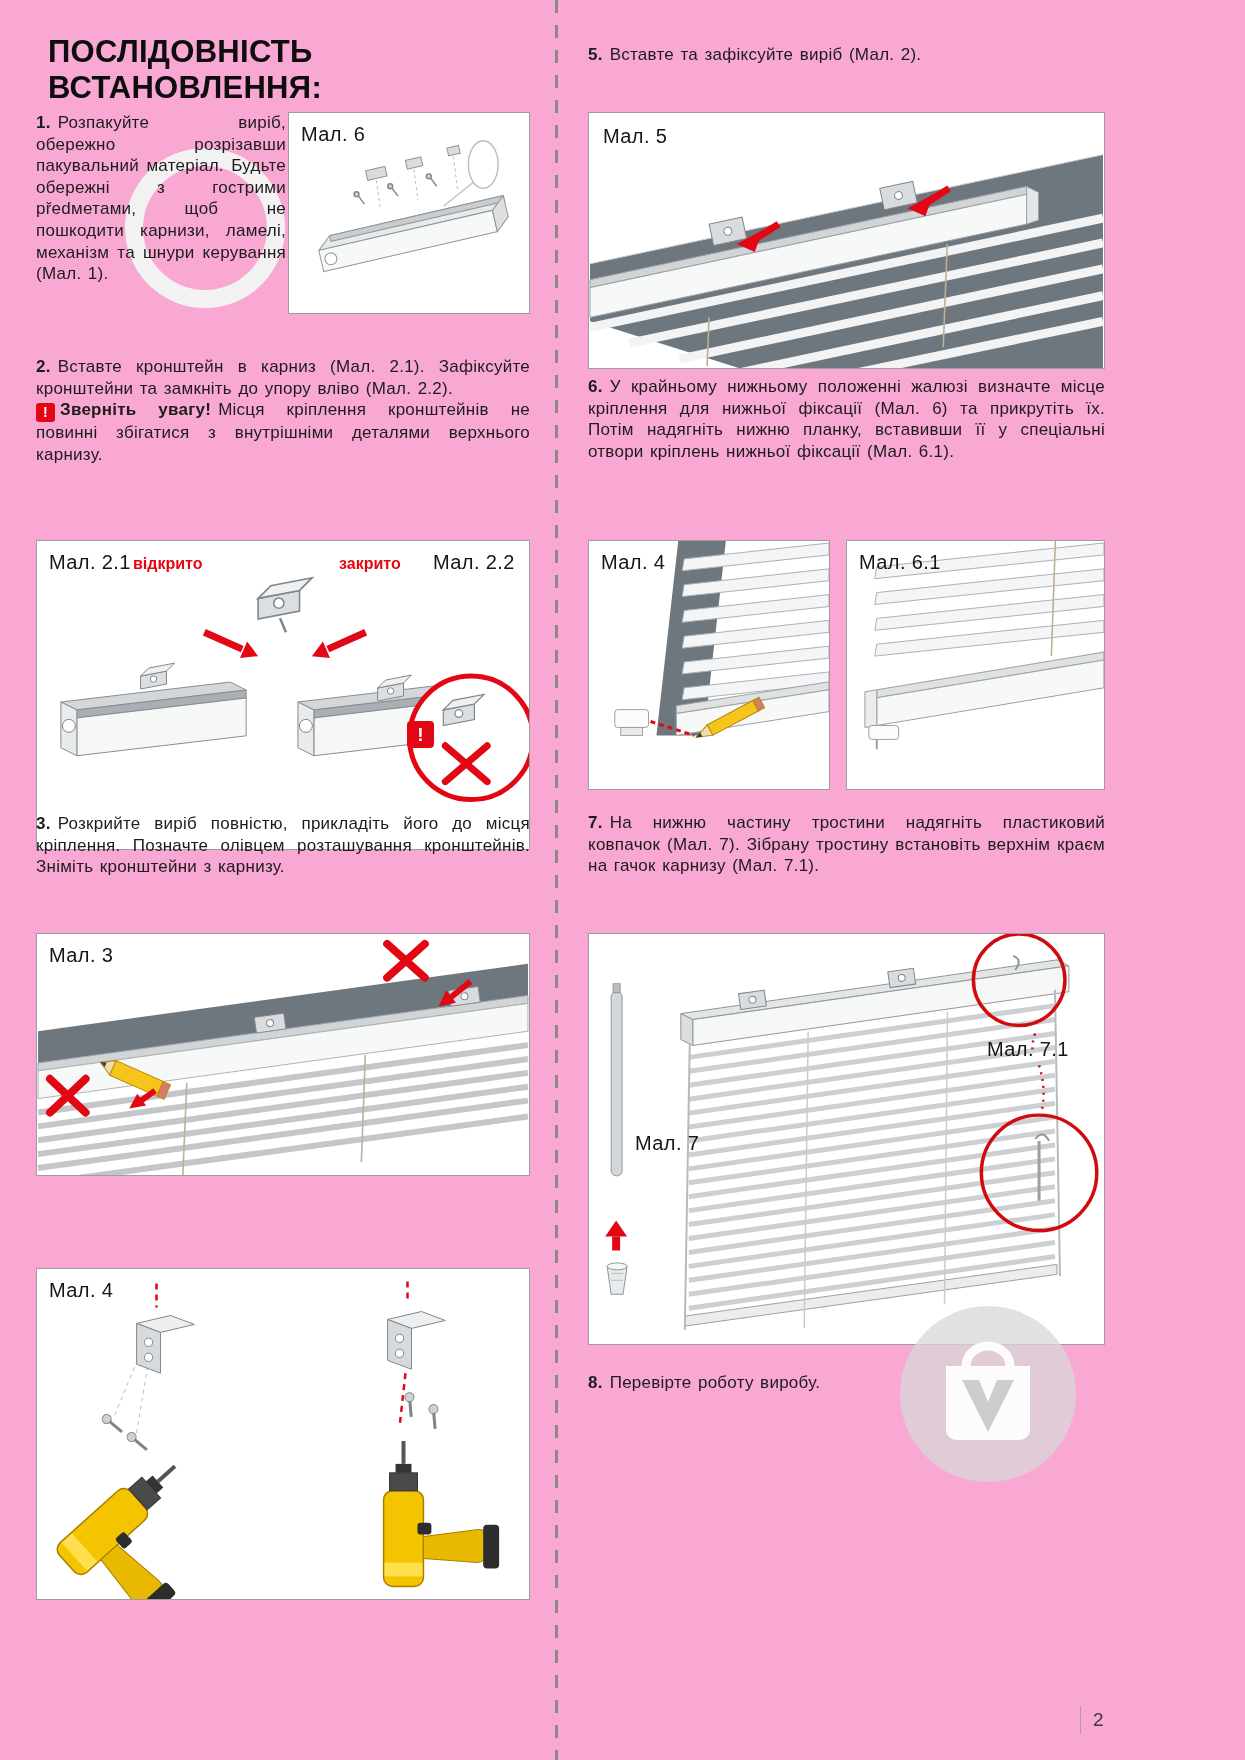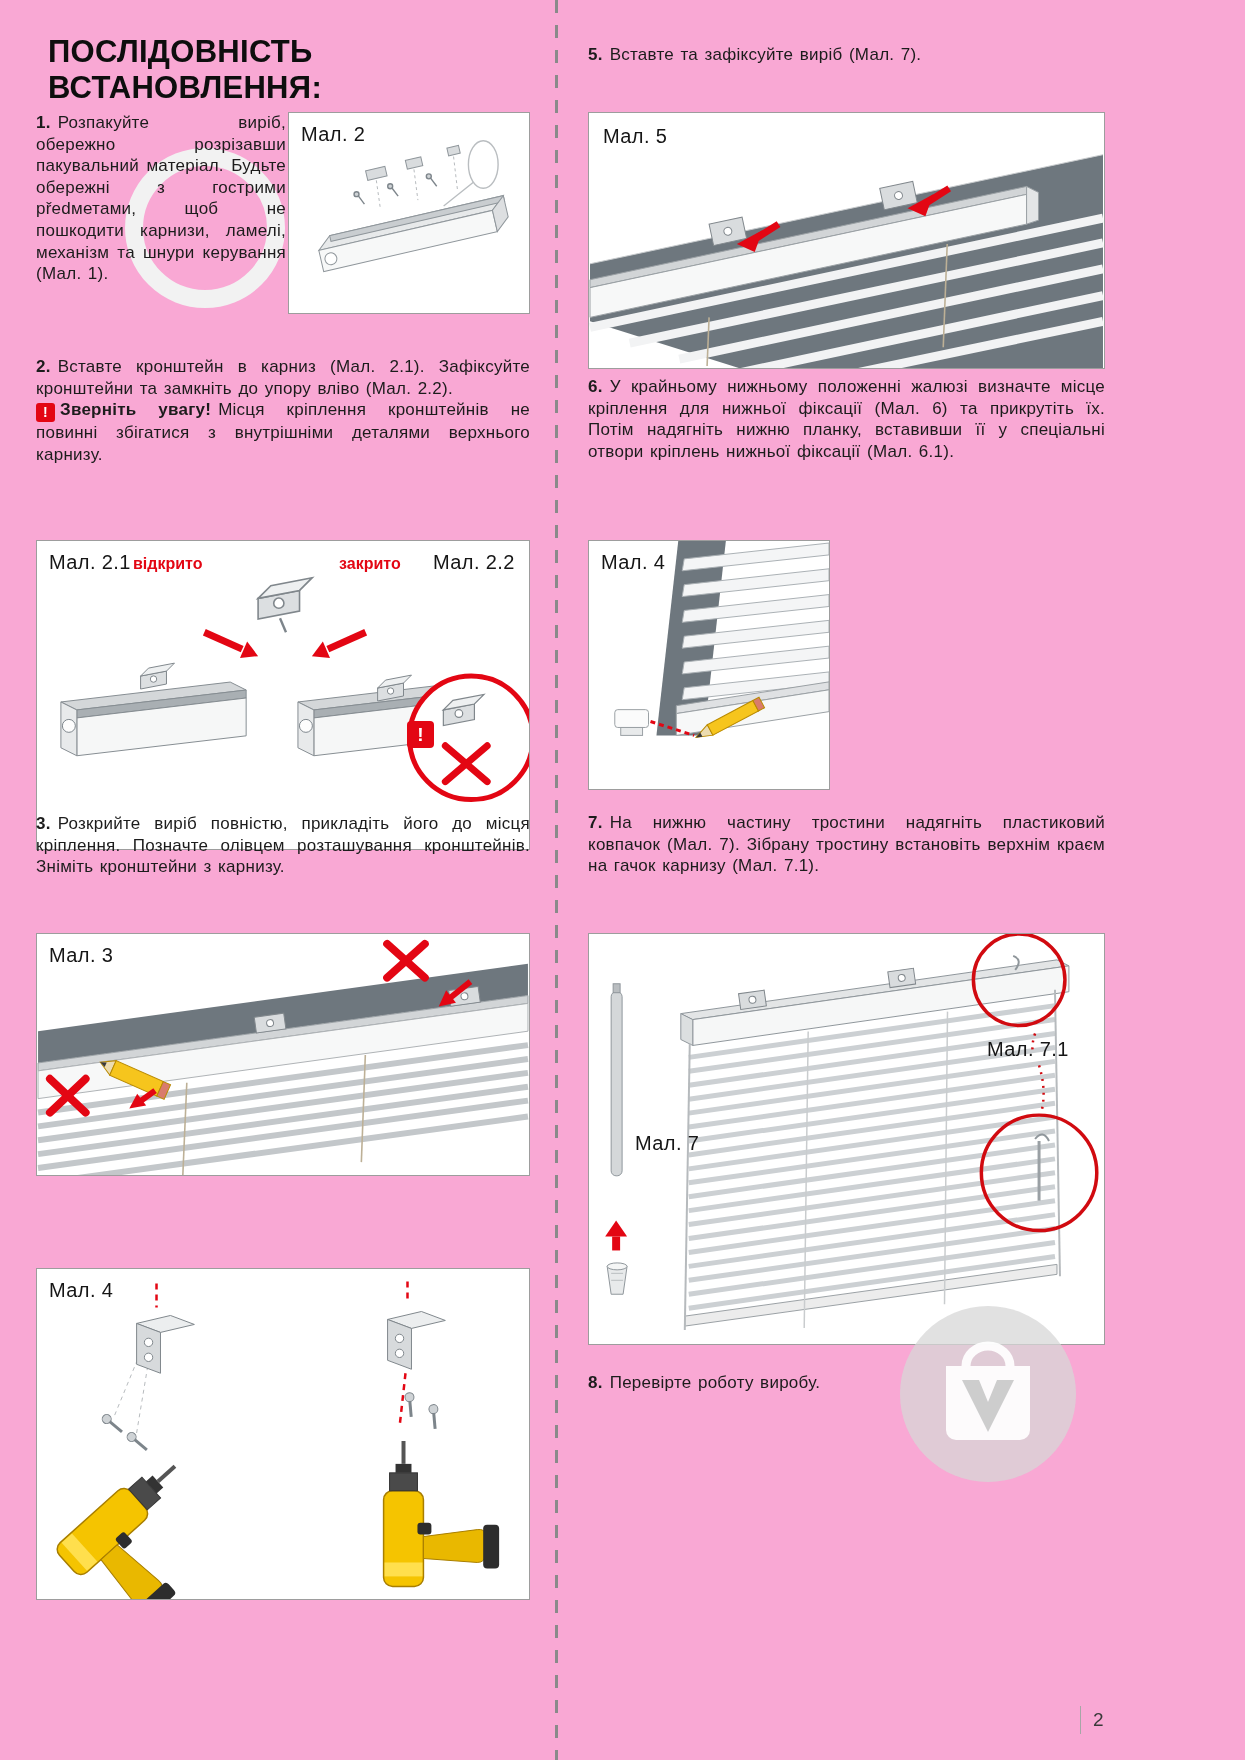--- a/index.html
+++ b/index.html
@@ -56,21 +56,21 @@
   <div class="divider"></div>
   <div class="ring"></div>
 
   <h1 class="title z1">ПОСЛІДОВНІСТЬ ВСТАНОВЛЕННЯ:</h1>
 
   <div class="step s1 z1">
     <p><b>1.</b><span>Розпакуйте виріб, обережно розрізавши пакувальний матеріал. Будьте обережні з гострими předметами, щоб не пошкодити карнизи, ламелі, механізм та шнури керування (Мал. 1).</span></p>
   </div>
 
   <figure class="figbox f1">
-    <span class="figlabel" style="left:12px;top:10px">Мал. 2</span>
+    <span class="figlabel" style="left:12px;top:10px">Мал. 6</span>
     <svg class="fig" viewBox="0 0 242 202">
       <ellipse cx="196" cy="52" rx="15" ry="24" fill="none" stroke="#b9bdc0" stroke-width="1.4"></ellipse>
       <path d="M186 70 L156 94" fill="none" stroke="#b9bdc0" stroke-width="1.4"></path>
       <g transform="rotate(-13 120 120)">
         <polygon points="28,118 208,118 222,106 42,106" fill="#e7e9ea" stroke="#8f969b"></polygon>
         <polygon points="42,106 222,106 222,112 42,112" fill="#c9cdd0" stroke="#8f969b"></polygon>
         <rect x="28" y="118" width="180" height="22" fill="#f7f8f8" stroke="#8f969b"></rect>
         <polygon points="208,118 222,106 222,128 208,140" fill="#dddfe1" stroke="#8f969b"></polygon>
         <circle cx="38" cy="129" r="6" fill="#fff" stroke="#8f969b"></circle>
       </g>
@@ -236,21 +236,21 @@
       <use href="#screw4" transform="translate(70,150) rotate(40)"></use>
       <use href="#screw4" transform="translate(95,168) rotate(40)"></use>
       <use href="#screw4" transform="translate(374,128) rotate(85)"></use>
       <use href="#screw4" transform="translate(398,140) rotate(85)"></use>
       <use href="#drill4" transform="translate(30,295) rotate(-42)"></use>
       <use href="#drill4" transform="translate(368,318) rotate(-90)"></use>
     </svg>
   </figure>
 
   <div class="step s5 z1">
-    <p><b>5.</b><span>Вставте та зафіксуйте виріб (Мал. 7).</span></p>
+    <p><b>5.</b><span>Вставте та зафіксуйте виріб (Мал. 2).</span></p>
   </div>
 
   <figure class="figbox f5">
     <span class="figlabel" style="left:14px;top:12px">Мал. 5</span>
     <svg class="fig" viewBox="0 0 517 257">
       <polygon points="0,152 517,42 517,257 150,257 0,210" fill="#6e777e"></polygon>
       <line x1="0" y1="152" x2="517" y2="42" stroke="#c9ccce"></line>
 
       <g stroke="#f2f3f4" stroke-width="9">
         <line x1="0" y1="216" x2="517" y2="106"></line>
@@ -314,20 +314,39 @@
 
       <g transform="translate(108,198) rotate(-28)">
         <polygon points="0,0 16,-6 16,6" fill="#ecdcb0" stroke="#b98a00"></polygon>
         <polygon points="0,0 6,-2.4 6,2.4" fill="#3a3a3a"></polygon>
         <rect x="16" y="-6" width="52" height="12" fill="#f6c51d" stroke="#b98a00"></rect>
         <rect x="68" y="-6" width="7" height="12" fill="#d97b6c" stroke="#b98a00"></rect>
       </g>
     </svg>
   </figure>
 
+  <figure class="figbox f61">
+    <span class="figlabel" style="left:12px;top:10px">Мал. 6.1</span>
+    <svg class="fig" viewBox="0 0 259 250">
+      <g>
+        <polygon points="30,26 259,2 259,14 28,38" fill="#f4f5f6" stroke="#aab0b4"></polygon>
+        <polygon points="30,52 259,28 259,40 28,64" fill="#f4f5f6" stroke="#aab0b4"></polygon>
+        <polygon points="30,78 259,54 259,66 28,90" fill="#f4f5f6" stroke="#aab0b4"></polygon>
+        <polygon points="30,104 259,80 259,92 28,116" fill="#f4f5f6" stroke="#aab0b4"></polygon>
+      </g>
+      <line x1="210" y1="0" x2="206" y2="116" stroke="#bdb096" stroke-width="1.6"></line>
+      <polygon points="30,150 259,112 259,120 30,158" fill="#dfe1e3" stroke="#9aa0a4"></polygon>
+      <polygon points="30,158 259,120 259,148 30,186" fill="#f7f8f8" stroke="#9aa0a4"></polygon>
+      <polygon points="18,152 30,150 30,186 18,188" fill="#ececec" stroke="#9aa0a4"></polygon>
+      <g transform="translate(22,186)">
+        <rect width="30" height="14" rx="3" fill="#fbfbfb" stroke="#9aa0a4"></rect>
+        <line x1="8" y1="14" x2="8" y2="24" stroke="#9aa0a4" stroke-width="2"></line>
+      </g>
+    </svg>
+  </figure>
 
   <div class="step s7 z1">
     <p><b>7.</b><span>На нижню частину тростини надягніть пластиковий ковпачок (Мал. 7). Зібрану тростину встановіть верхнім краєм на гачок карнизу (Мал. 7.1).</span></p>
   </div>
 
   <figure class="figbox f7">
     <span class="figlabel" style="left:46px;top:198px">Мал. 7</span>
     <span class="figlabel" style="left:398px;top:104px">Мал. 7.1</span>
     <svg class="fig" viewBox="0 0 517 412">
 

